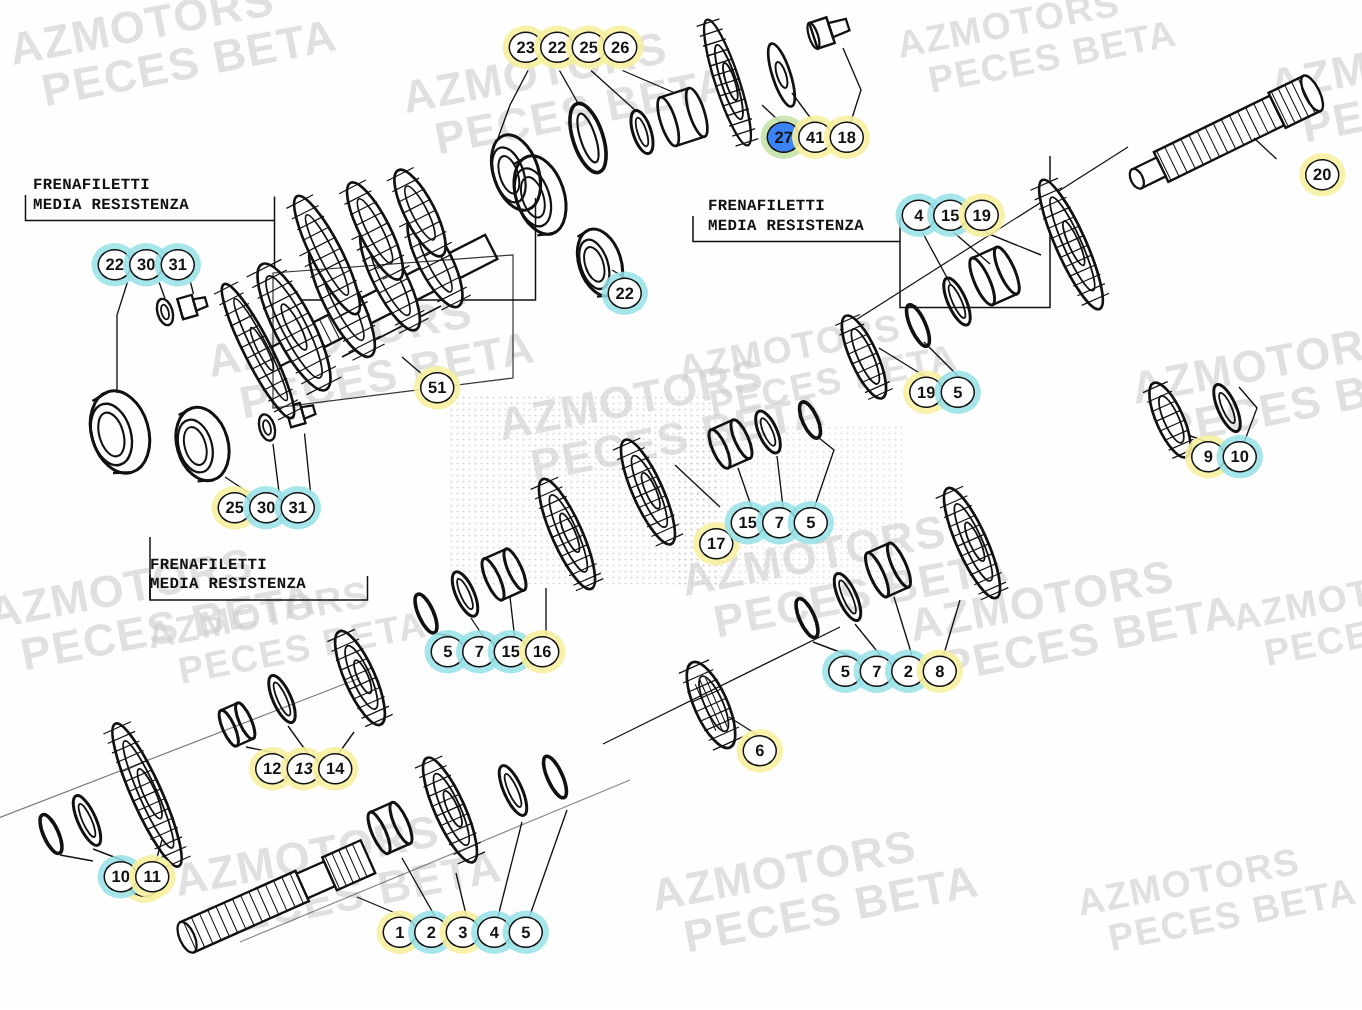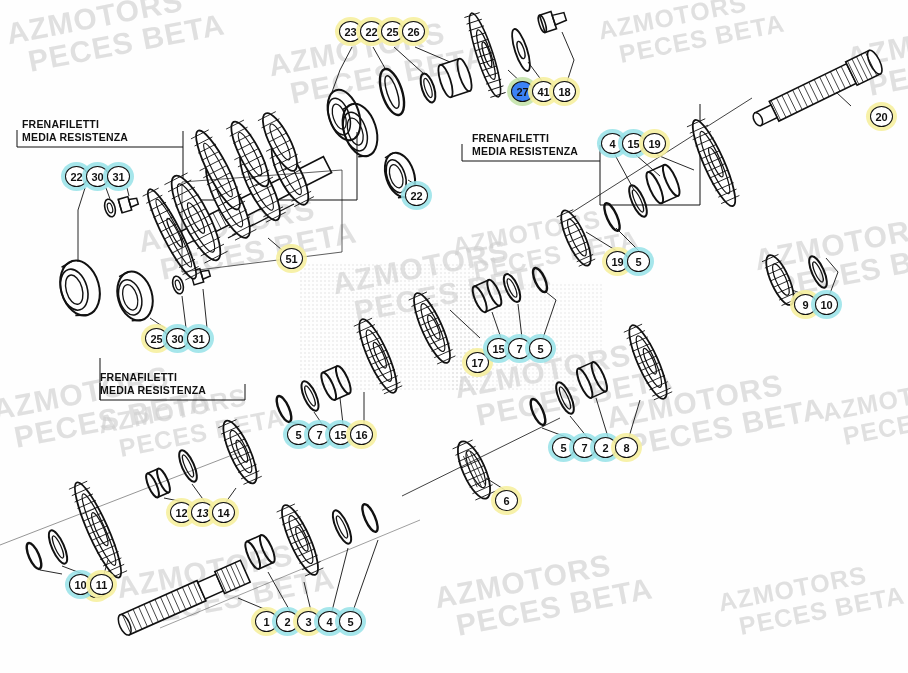--- a/index.html
+++ b/index.html
@@ -24,21 +24,21 @@
        display:flex;align-items:center;justify-content:center;
        font-size:11px;font-weight:700;color:#111;background:#fff;
        font-family:"Liberation Sans",sans-serif;z-index:40;}
   .cal.cy{background:#ffffff;box-shadow:0 0 0 4px rgba(150,226,232,.85);}
   .cal.ye{background:#ffffff;box-shadow:0 0 0 4px rgba(246,240,160,.9);}
   .cal.gr{background:#3b82f6;box-shadow:0 0 0 4px rgba(196,226,170,.9);}
 
   
   .note{position:absolute;font-size:10.5px;font-weight:700;color:#111;
         line-height:13px;letter-spacing:.2px;white-space:nowrap;z-index:35;
-        font-family:Liberation Sans, sans-serif;}
+        font-family:Liberation Mono, monospace;}
   .note .r2{display:block;}
 </style>
 </head>
 <body>
 
 <div id="stage">
 
   <div id="wm-layer">
       <div class="wm" style="left: 4px; top: 20px;">
         <span class="l1">AZMOTORS</span>

